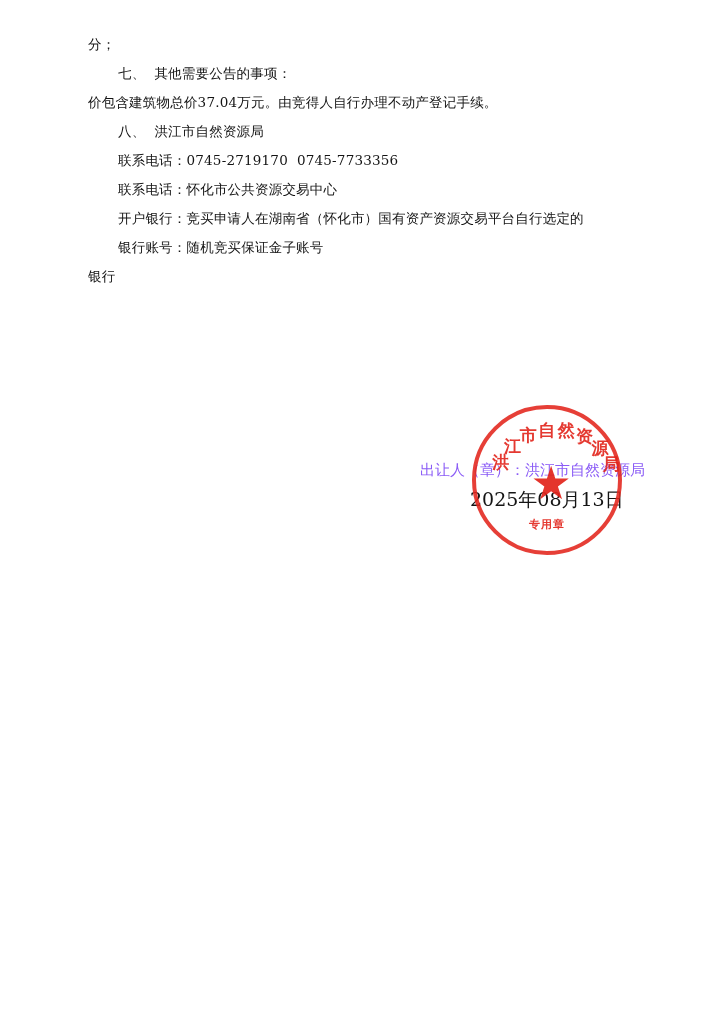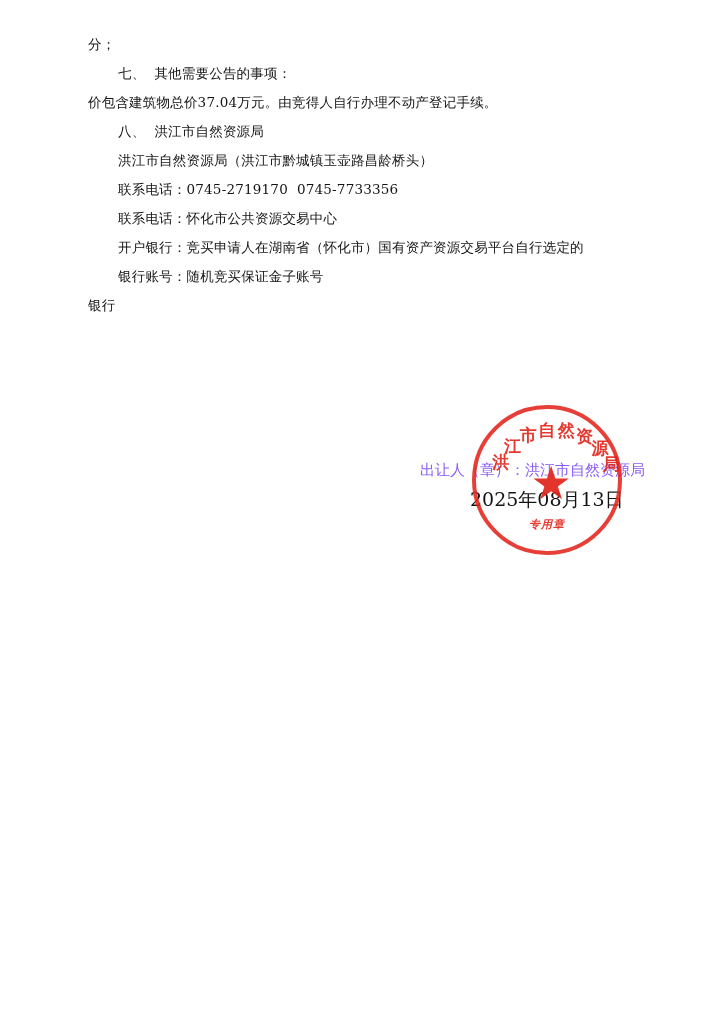--- a/index.html
+++ b/index.html
@@ -108,34 +108,32 @@
     position: absolute;
     width: 150px;
     text-align: center;
     top: 112px;
     left: 0;
     font-size: 11px;
     font-weight: bold;
     color: #e2241b;
     opacity: 0.9;
     letter-spacing: 1px;
-    font-style: italic;
   }
 </style>
 </head>
 <body>
 
 <div class="page">
 
   <div class="content">
     <div class="line noindent">分；</div>
     <div class="line indent1">七、  其他需要公告的事项：</div>
     <div class="line noindent">价包含建筑物总价37.04万元。由竞得人自行办理不动产登记手续。</div>
     <div class="line indent1">八、  洪江市自然资源局</div>
-    <div class="line indent1">洪江市自然资源局（洪江市黔城镇玉壶路昌龄桥头）</div>
     <div class="line indent1">联系电话：0745-2719170  0745-7733356</div>
     <div class="line indent1">联系电话：怀化市公共资源交易中心</div>
     <div class="line indent1">开户银行：竞买申请人在湖南省（怀化市）国有资产资源交易平台自行选定的</div>
     <div class="line indent1">银行账号：随机竞买保证金子账号</div>
     <div class="line noindent">银行</div>
   </div>
 
   <div class="sign-block">出让人（章）：洪江市自然资源局</div>
   <div class="sign-line2">2025年08月13日</div>
 

